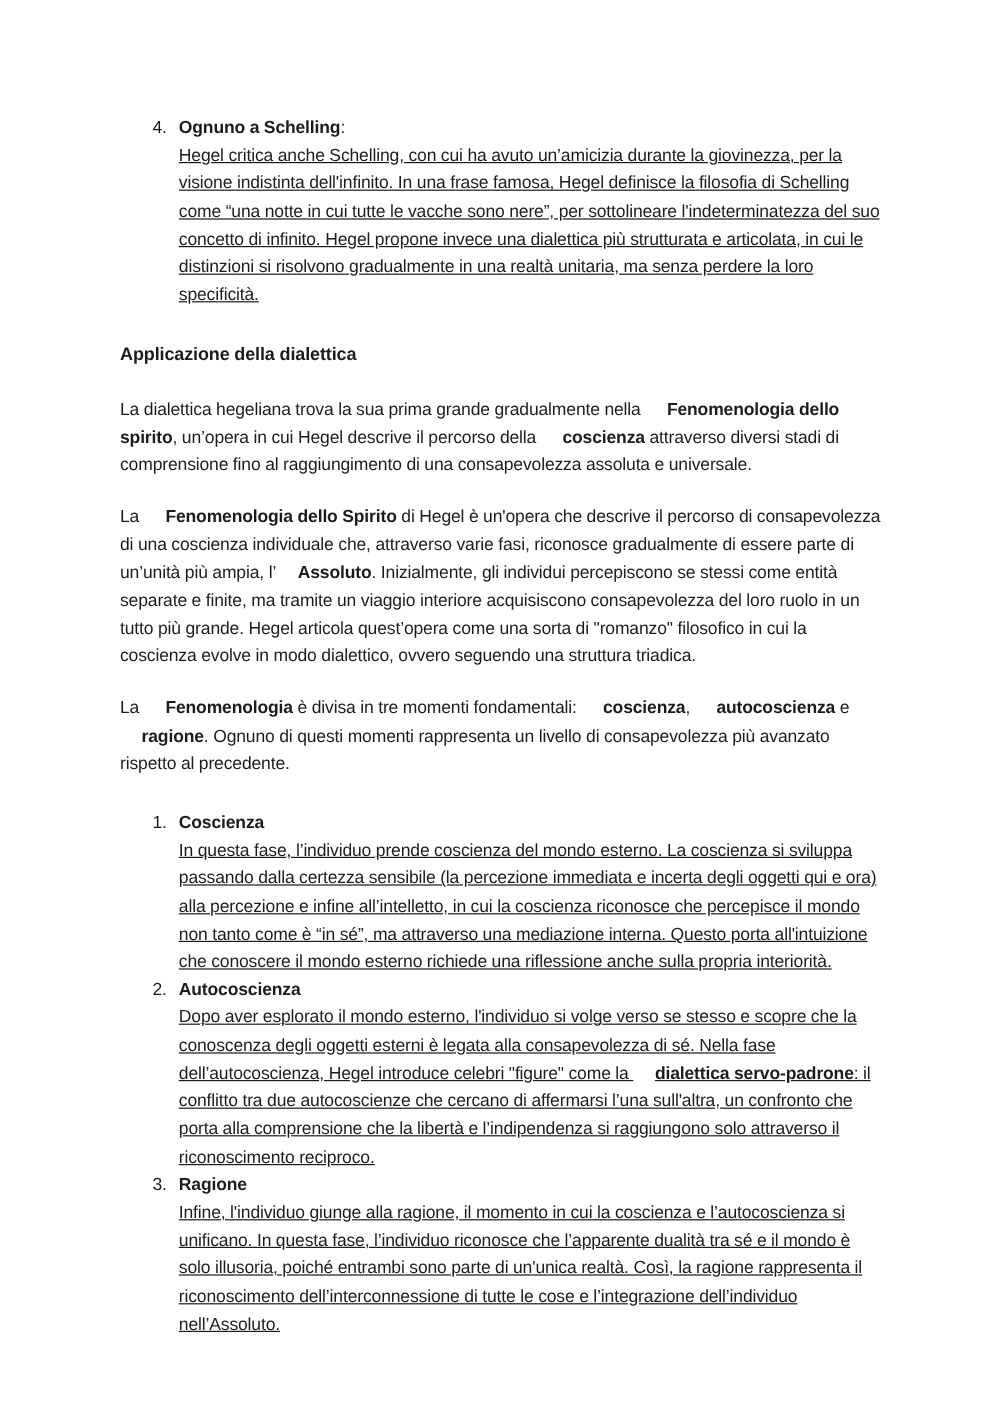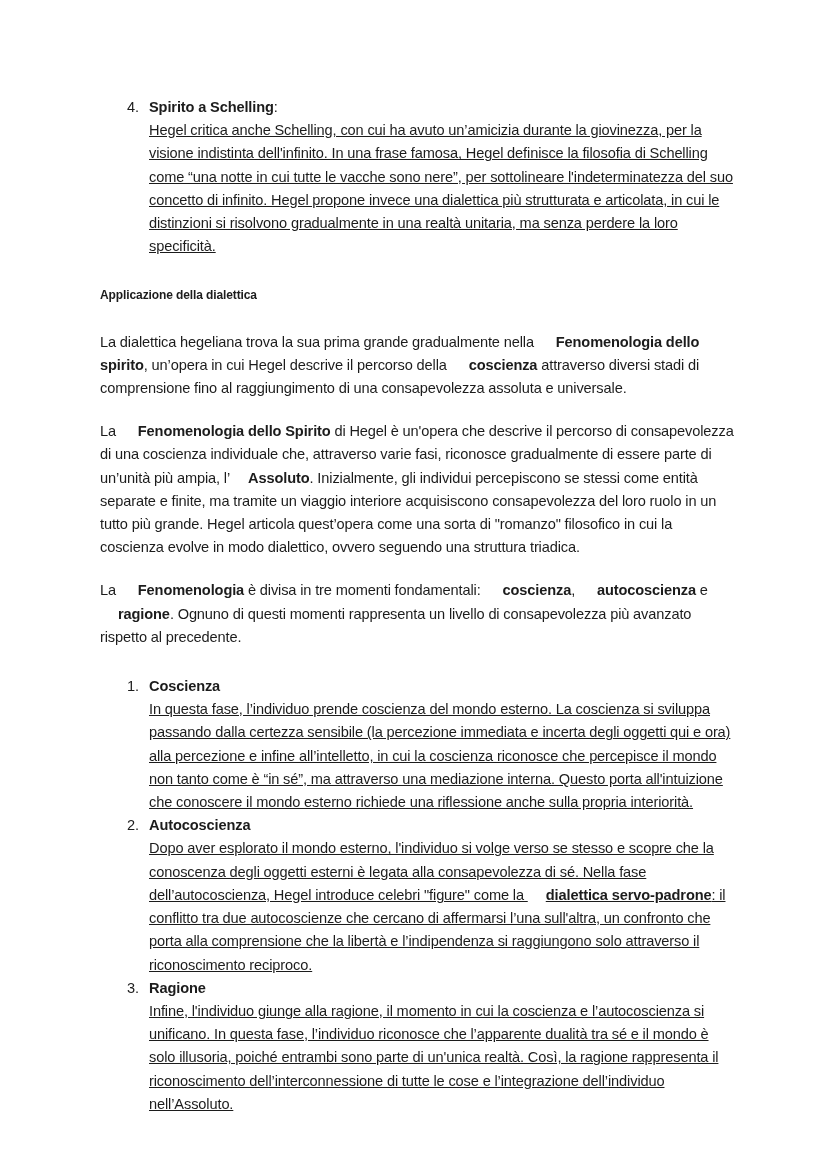--- a/index.html
+++ b/index.html
@@ -60,42 +60,42 @@
     line-height: 23.2px;
     text-decoration: underline;
   }
   
   p.para {
     margin: 0;
     line-height: 23.2px;
   }
   h3.section-heading {
     margin: 0;
-    font-size: 12px;
+    font-size: 15px;
     line-height: 23.2px;
     font-weight: bold;
     letter-spacing: -0.1px;
   }
   b, strong { font-weight: bold; margin-left: 18px; }
 
   
   .gap-26 { height: 26px; }
   .gap-23 { height: 23px; }
   .gap-20 { height: 20px; }
 </style>
 </head>
 <body>
 
 <div class="page">
   <div class="doc-body">
 
     <ol class="num-list">
       <li>
         <span class="marker">4.</span>
-        <span class="li-title"><span>Spirito a Schelling</span><span class="title-suffix" style="font-weight:normal">:</span></span>
+        <span class="li-title"><span>Ognuno a Schelling</span><span class="title-suffix" style="font-weight:normal">:</span></span>
         <span class="li-body">Hegel critica anche Schelling, con cui ha avuto un’amicizia durante la giovinezza, per la visione indistinta dell'infinito. In una frase famosa, Hegel definisce la filosofia di Schelling come “una notte in cui tutte le vacche sono nere”, per sottolineare l'indeterminatezza del suo concetto di infinito. Hegel propone invece una dialettica più strutturata e articolata, in cui le distinzioni si risolvono gradualmente in una realtà unitaria, ma senza perdere la loro specificità.</span>
       </li>
     </ol>
 
     <div class="gap-26"></div>
 
     <h3 class="section-heading">Applicazione della dialettica</h3>
 
     <div class="gap-23"></div>
 

